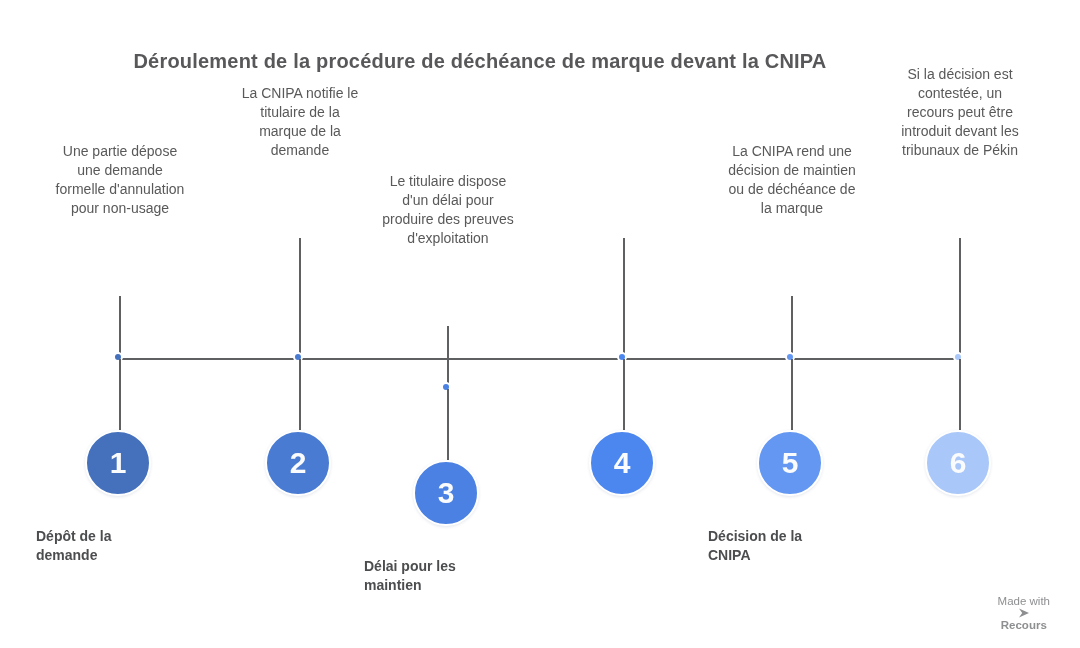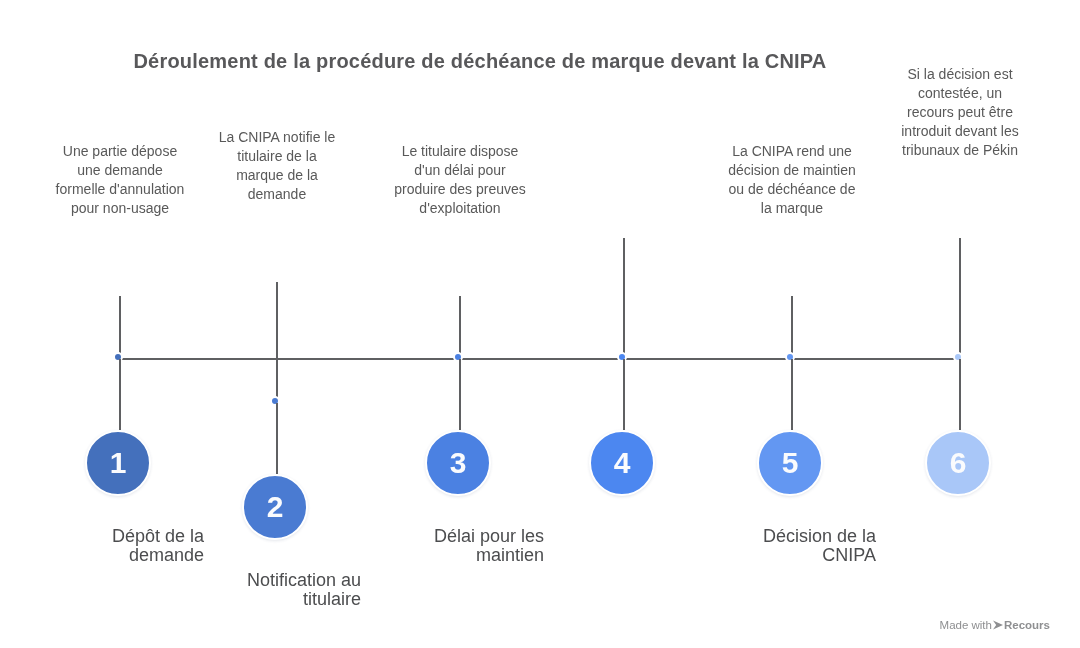--- a/index.html
+++ b/index.html
@@ -13,21 +13,21 @@
   .title {
     position:absolute; top:50px; left:0; width:960px;
     text-align:center; font-size:20px; font-weight:bold;
     color:var(--title-text,#58585a); letter-spacing:.2px;
   }
   .timeline-line {
     position:absolute; left:120px; top:358px; width:840px; height:1.5px;
     background:var(--line,#5f6062);
   }
   .step { position:absolute; top:0; width:168px; height:576px; }
-  .c1{left:36px;} .c2{left:193px;margin-top:44px;} .c3{left:376px;} .c4{left:540px;} .c5{left:708px;} .c6{left:876px;}
+  .c1{left:36px;} .c2{left:216px;} .c3{left:364px;margin-top:30px;} .c4{left:540px;} .c5{left:708px;} .c6{left:876px;}
   .desc {
     position:absolute; left:0; width:168px; text-align:center;
     font-size:14px; line-height:19px; color:var(--description-text,#595959);
     white-space:pre-line;
   }
   .pos-low  .desc { bottom:358px; }
   .pos-high .desc { bottom:416px; }
   .line-up, .line-down {
     position:absolute; left:83.25px; width:1.5px; background:var(--line,#5f6062);
   }
@@ -39,28 +39,28 @@
     border-radius:50%; border:2.5px solid #fff; background:#4c87f0;
   }
   .circle {
     position:absolute; top:430px; left:49px; width:66px; height:66px;
     border:2px solid #fff; border-radius:50%;
     display:flex; align-items:center; justify-content:center;
     font-size:30px; font-weight:bold; color:var(--number-text,#fafbfd);
     box-shadow:0 1px 3px rgba(40,60,100,0.12);
   }
   .label {
-    position:absolute; top:527px; left:0; width:168px; text-align:right;
-    font-size:18px; line-height:19px; font-weight:normal;
+    position:absolute; top:527px; left:0; width:168px; text-align:left;
+    font-size:14px; line-height:19px; font-weight:bold;
     color:var(--label-text,#4c4d4f); white-space:pre-line;
   }
   .footer {
     position:absolute; right:30px; bottom:17px;
     display:flex; align-items:center; 
-    font-size:11.5px; color:var(--footer-text,#8e8f91);
+    font-size:11.5px; color:var(--footer-text,#8e8f91);flex-direction:column;
   }
   .footer .brand { font-weight:bold; }
   .pen-icon { width:12px; height:12px; display:inline-block; }
 </style>
 </head>
 <body>
 
 <div class="title">Déroulement de la procédure de déchéance de marque devant la CNIPA</div>
 
 <div class="timeline-line"></div>
@@ -84,22 +84,20 @@
   <div class="desc">La CNIPA notifie le
 titulaire de la
 marque de la
 demande</div>
   <div class="line-up"></div>
   <div class="dot" style="background: rgb(74, 123, 210);"></div>
   <div class="line-down"></div>
   <div class="circle" style="background: rgb(74, 123, 210);">
     <span>2</span>
   </div>
-  <div class="label">Notification au
-titulaire</div>
 </div>
 
 <div class="step c3 pos-low">
   <div class="desc">Le titulaire dispose
 d'un délai pour
 produire des preuves
 d'exploitation</div>
   <div class="line-up"></div>
   <div class="dot" style="background: rgb(75, 129, 226);"></div>
   <div class="line-down"></div>

